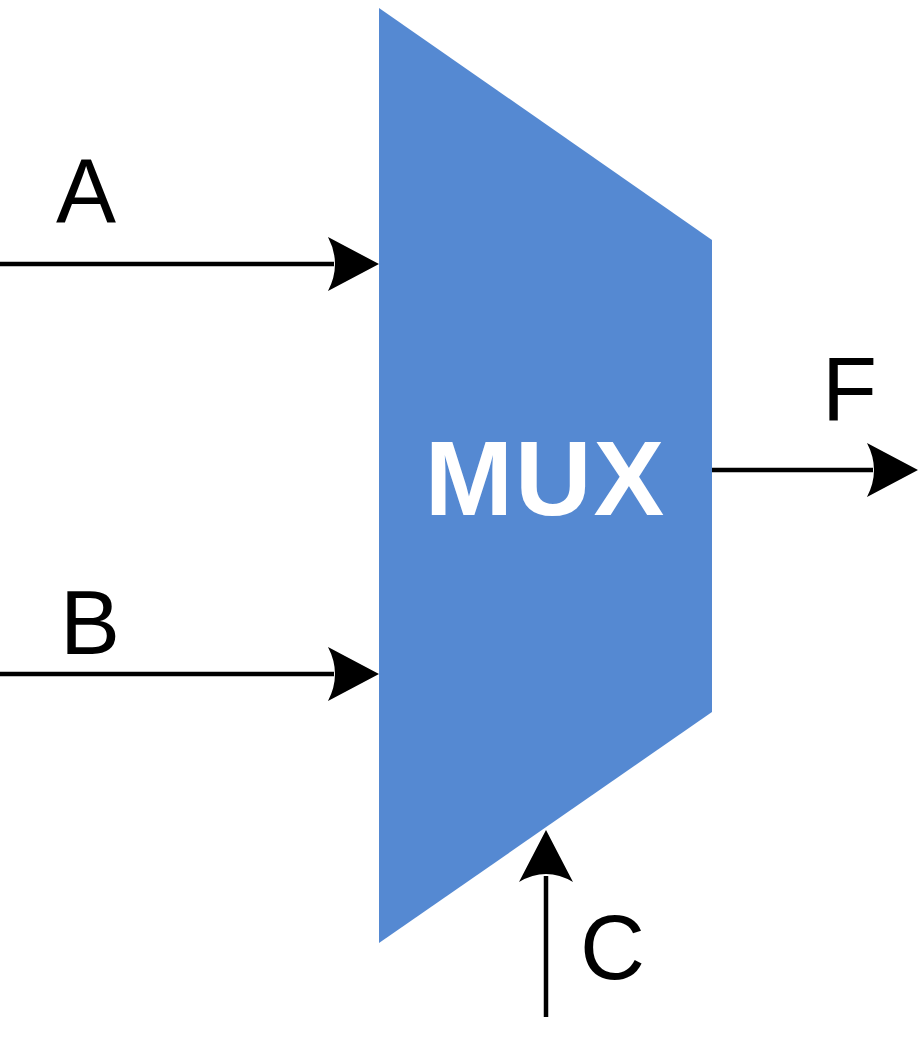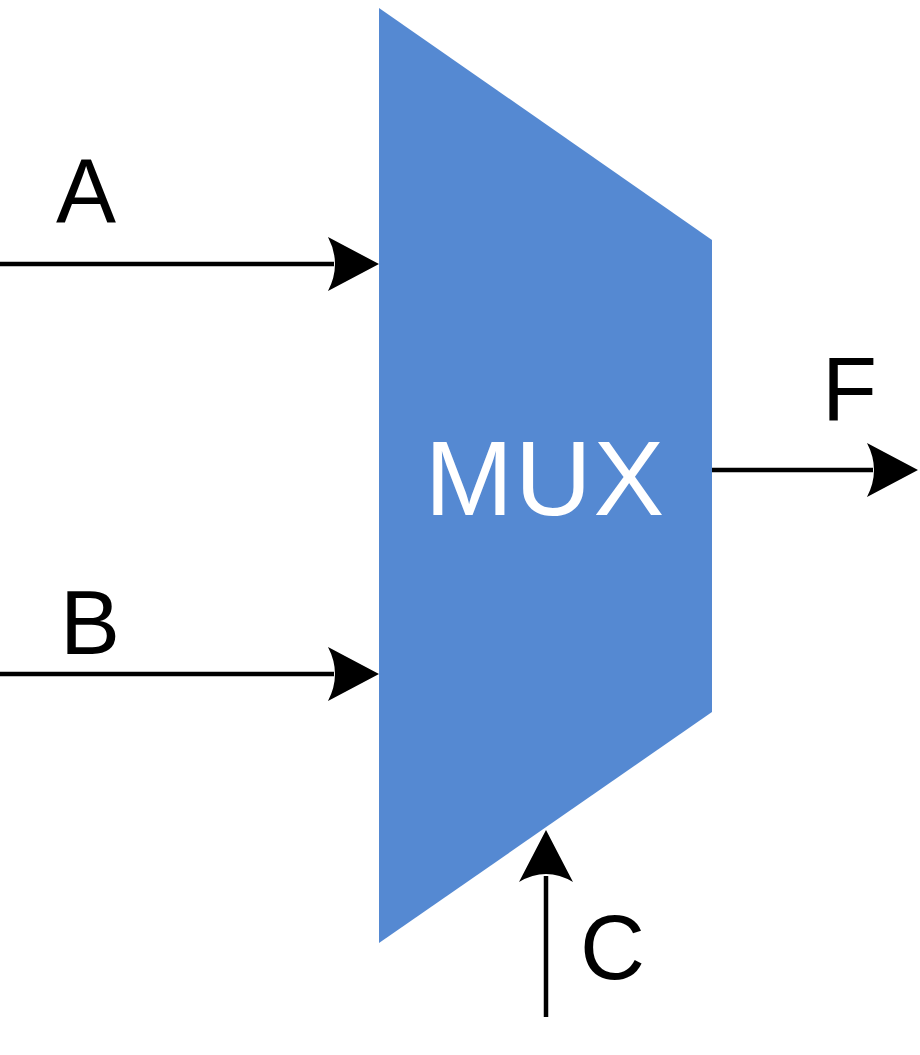--- a/index.html
+++ b/index.html
@@ -46,21 +46,21 @@
     user-select: none;
   }
   .mux-label {
     position: absolute;
     left: 379px;
     top: 425px;
     width: 333px;
     text-align: center;
     color: var(--color-mux-text, #ffffff);
     font-size: 106px;
-    font-weight: 400;
+    font-weight: 700;
     line-height: 1;
     letter-spacing: 2px;
     user-select: none;
   }
   .label-a { left: 56px;  top: 146px; }
   .label-b { left: 60px;  top: 578px; }
   .label-f { left: 822px; top: 344px; }
   .label-c { left: 580px; top: 903px; }
 </style>
 </head>

